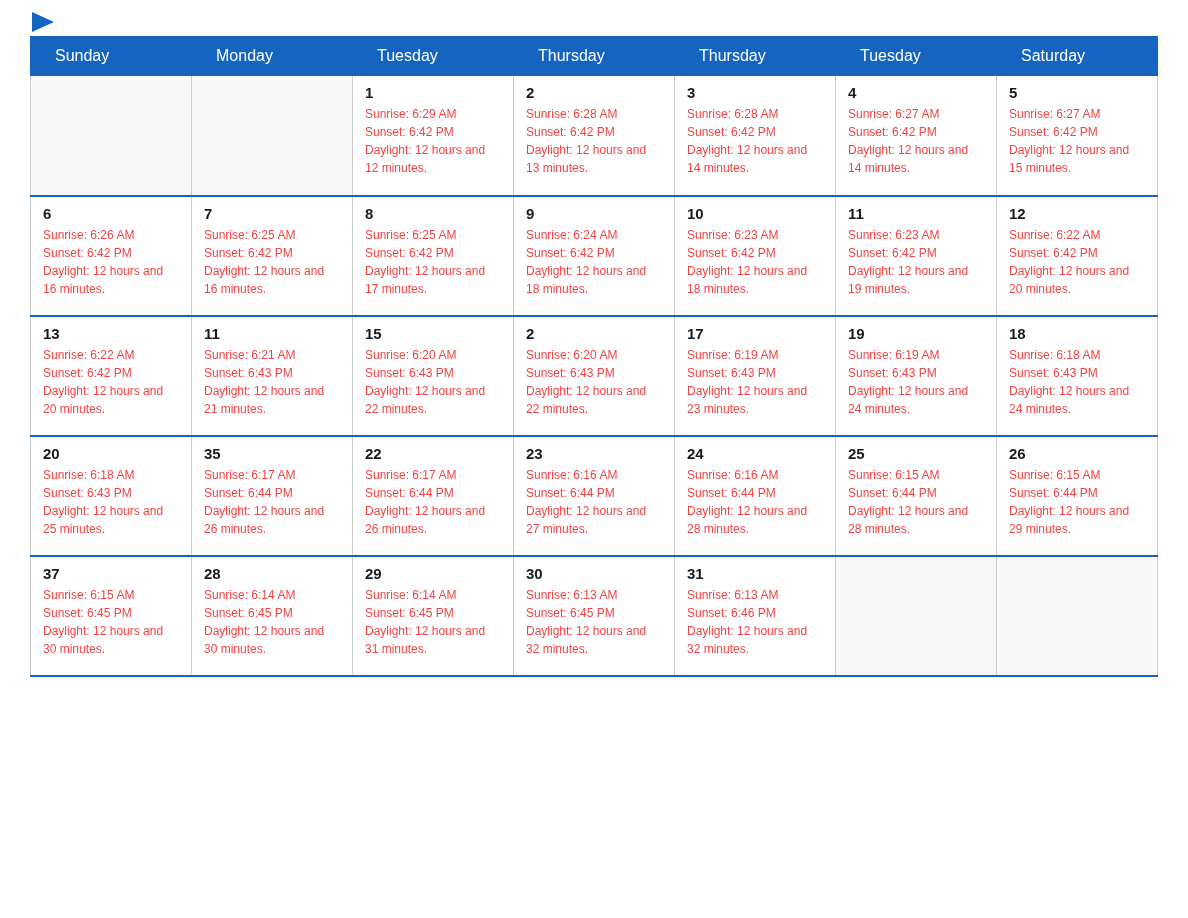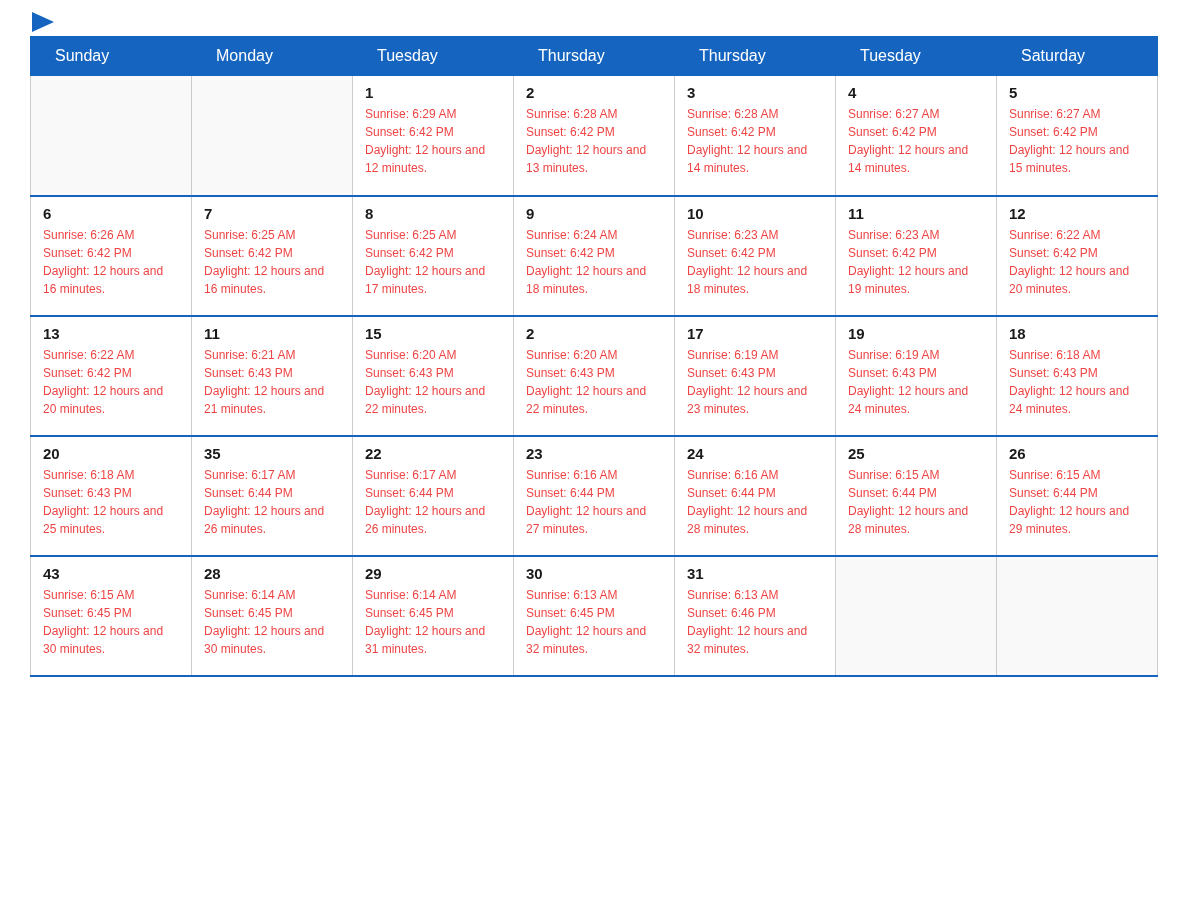--- a/index.html
+++ b/index.html
@@ -239,21 +239,21 @@
           <div class="day-number">25</div>
           <div class="day-info">Sunrise: 6:15 AM<br>Sunset: 6:44 PM<br>Daylight: 12 hours and 28 minutes.</div>
         </td>
         <td>
           <div class="day-number">26</div>
           <div class="day-info">Sunrise: 6:15 AM<br>Sunset: 6:44 PM<br>Daylight: 12 hours and 29 minutes.</div>
         </td>
       </tr>
       <tr class="week-row">
         <td>
-          <div class="day-number">43</div>
+          <div class="day-number">37</div>
           <div class="day-info">Sunrise: 6:15 AM<br>Sunset: 6:45 PM<br>Daylight: 12 hours and 30 minutes.</div>
         </td>
         <td>
           <div class="day-number">28</div>
           <div class="day-info">Sunrise: 6:14 AM<br>Sunset: 6:45 PM<br>Daylight: 12 hours and 30 minutes.</div>
         </td>
         <td>
           <div class="day-number">29</div>
           <div class="day-info">Sunrise: 6:14 AM<br>Sunset: 6:45 PM<br>Daylight: 12 hours and 31 minutes.</div>
         </td>

